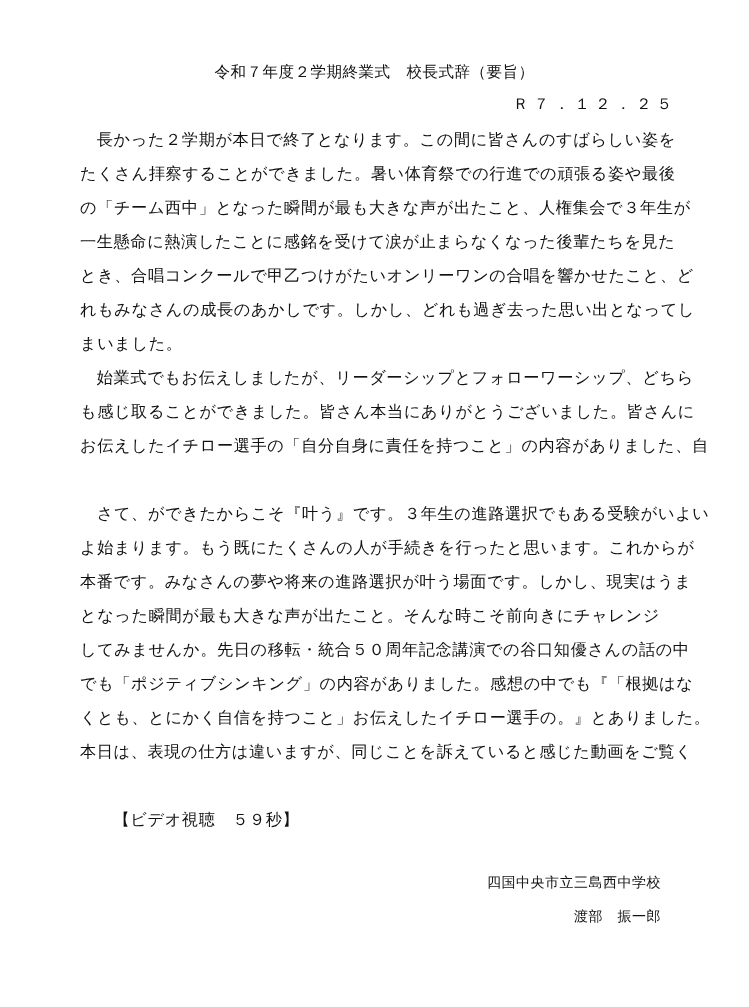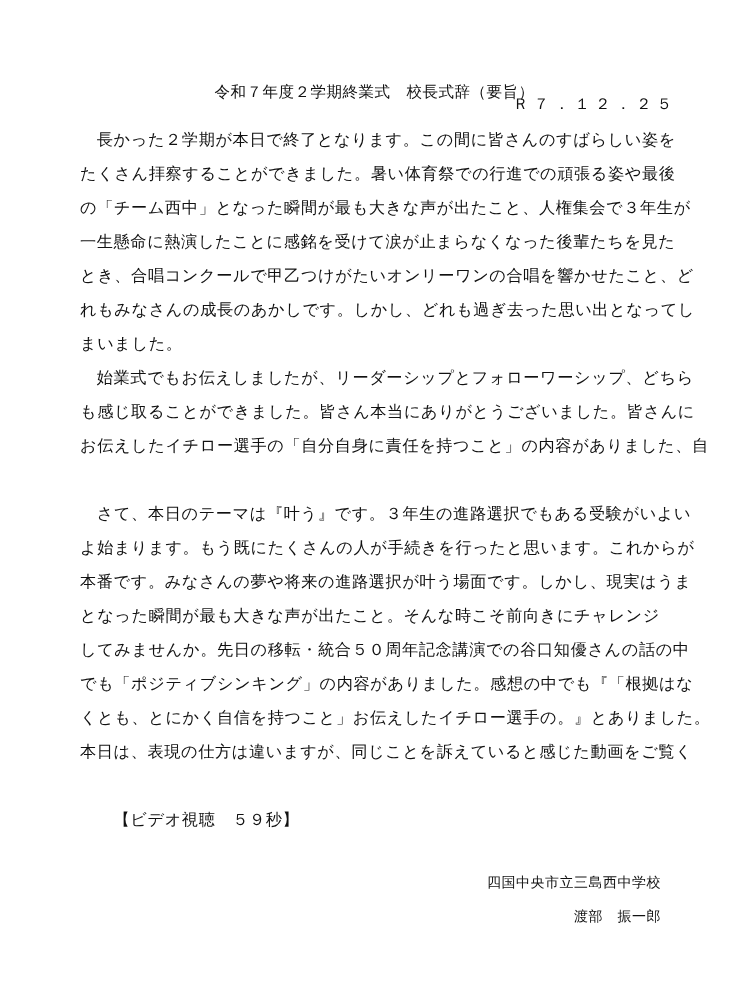--- a/index.html
+++ b/index.html
@@ -4,21 +4,21 @@
 <style>
   html, body { margin: 0; padding: 0; background: #ffffff; }
   body {
     width: 749px; height: 1007px; position: relative; overflow: hidden;
     font-family: "DejaVu Sans", "Liberation Sans", sans-serif;
     color: #111111;
   }
   .page { position: absolute; left: 0; top: 0; width: 749px; height: 1007px; background: #fff; }
   .title {
     position: absolute; top: 62px; left: 0; width: 749px; text-align: center;
-    font-size: 15.5px; letter-spacing: 0.5px; white-space: pre; margin-top: 20px;
+    font-size: 15.5px; letter-spacing: 0.5px; white-space: pre;
   }
   .date {
     position: absolute; top: 94px; right: 72px; font-size: 15.5px;
     letter-spacing: 5px; white-space: pre;
   }
   .line {
     position: absolute; left: 80px; width: 600px; font-size: 16.2px;
     white-space: nowrap; letter-spacing: 0.6px; line-height: 20px;
   }
   .sig {
@@ -35,21 +35,21 @@
   <div class="line" style="top:130px">　長かった２学期が本日で終了となります。この間に皆さんのすばらしい姿を</div>
   <div class="line" style="top:164px">たくさん拝察することができました。暑い体育祭での行進での頑張る姿や最後</div>
   <div class="line" style="top:198px">の「チーム西中」となった瞬間が最も大きな声が出たこと、人権集会で３年生が</div>
   <div class="line" style="top:232px">一生懸命に熱演したことに感銘を受けて涙が止まらなくなった後輩たちを見た</div>
   <div class="line" style="top:266px">とき、合唱コンクールで甲乙つけがたいオンリーワンの合唱を響かせたこと、ど</div>
   <div class="line" style="top:300px">れもみなさんの成長のあかしです。しかし、どれも過ぎ去った思い出となってし</div>
   <div class="line" style="top:334px">まいました。</div>
   <div class="line" style="top:368px">　始業式でもお伝えしましたが、リーダーシップとフォローワーシップ、どちら</div>
   <div class="line" style="top:402px">も感じ取ることができました。皆さん本当にありがとうございました。皆さんに</div>
   <div class="line" style="top:436px">お伝えしたイチロー選手の「自分自身に責任を持つこと」の内容がありました、自</div>
-  <div class="line" style="top:504px">　さて、本日のテーマは『叶う』です。３年生の進路選択でもある受験がいよい</div>
+  <div class="line" style="top:504px">　さて、ができたからこそ『叶う』です。３年生の進路選択でもある受験がいよい</div>
   <div class="line" style="top:538px">よ始まります。もう既にたくさんの人が手続きを行ったと思います。これからが</div>
   <div class="line" style="top:572px">本番です。みなさんの夢や将来の進路選択が叶う場面です。しかし、現実はうま</div>
   <div class="line" style="top:606px">となった瞬間が最も大きな声が出たこと。そんな時こそ前向きにチャレンジ</div>
   <div class="line" style="top:640px">してみませんか。先日の移転・統合５０周年記念講演での谷口知優さんの話の中</div>
   <div class="line" style="top:674px">でも「ポジティブシンキング」の内容がありました。感想の中でも『「根拠はな</div>
   <div class="line" style="top:708px">くとも、とにかく自信を持つこと」お伝えしたイチロー選手の。』とありました。</div>
   <div class="line" style="top:742px">本日は、表現の仕方は違いますが、同じことを訴えていると感じた動画をご覧く</div>
   <div class="line" style="top:810px">　　【ビデオ視聴　５９秒】</div>
 
   <div class="sig" style="top:874px">四国中央市立三島西中学校</div>

